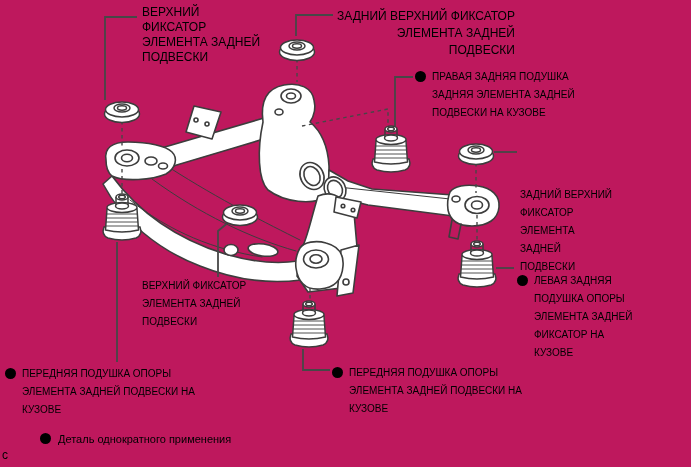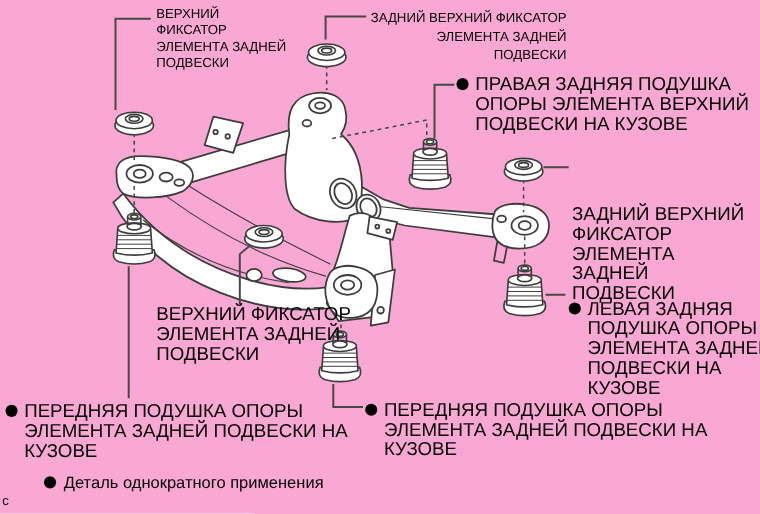--- a/index.html
+++ b/index.html
@@ -1,26 +1,26 @@
 <!DOCTYPE html>
 <html><head>
 <meta charset="utf-8">
 <style>
   html,body{margin:0;padding:0;background:#fff;}
   #canvas{
-    position:relative;width:691px;height:467px;background:#f9a8d4;
+    position:relative;width:691px;height:467px;background:#be185d;
     font-family:"Liberation Sans",sans-serif;color:#000;overflow:hidden;
   }
   #diagram-svg{position:absolute;left:0;top:0;}
   .lbl{position:absolute;font-size:12px;line-height:15px;white-space:nowrap;color:#000;}
   .lh17{line-height:17px;}
-  .lh18{font-size:17px;line-height:18px;}
+  .lh18{font-size:10px;line-height:18px;}
   .withdot{display:flex;gap:6px;}
   .dot{flex:0 0 auto;width:11px;height:11px;border-radius:50%;background:#000;margin-top:3px;}
-  .legend{position:absolute;display:flex;gap:7px;font-size:15px;line-height:15px;}
+  .legend{position:absolute;display:flex;gap:7px;font-size:11px;line-height:15px;}
   .corner{position:absolute;font-size:12px;}
 </style>
 </head>
 <body>
 
 <div id="canvas">
 
   <svg id="diagram-svg" width="691" height="467" viewBox="0 0 691 467">
     <defs>
       <g id="washer" stroke="#3d3d3d" stroke-width="1.5" fill="#fff">
@@ -142,40 +142,40 @@
   <div class="lbl lh17" style="left:337px;top:8px;text-align:right;">
     <div>ЗАДНИЙ ВЕРХНИЙ ФИКСАТОР</div>
     <div>ЭЛЕМЕНТА ЗАДНЕЙ</div>
     <div>ПОДВЕСКИ</div>
   </div>
 
   <div class="lbl lh18 withdot" style="left:415px;top:68px;">
     <span class="dot"></span>
     <div>
       <div>ПРАВАЯ ЗАДНЯЯ ПОДУШКА</div>
-      <div>ОПОРЫ ЭЛЕМЕНТА ВЕРХНИЙ</div>
+      <div>ЗАДНЯЯ ЭЛЕМЕНТА ЗАДНЕЙ</div>
       <div>ПОДВЕСКИ НА КУЗОВЕ</div>
     </div>
   </div>
 
   <div class="lbl lh18" style="left:520px;top:145px;margin-top:41px;">
     <div>ЗАДНИЙ ВЕРХНИЙ</div>
     <div>ФИКСАТОР</div>
     <div>ЭЛЕМЕНТА</div>
     <div>ЗАДНЕЙ</div>
     <div>ПОДВЕСКИ</div>
   </div>
 
   <div class="lbl lh18 withdot" style="left:517px;top:272px;justify-content:flex-end;">
     <span class="dot"></span>
     <div>
       <div>ЛЕВАЯ ЗАДНЯЯ</div>
       <div>ПОДУШКА ОПОРЫ</div>
       <div>ЭЛЕМЕНТА ЗАДНЕЙ</div>
-      <div>ПОДВЕСКИ НА</div>
+      <div>ФИКСАТОР НА</div>
       <div>КУЗОВЕ</div>
     </div>
   </div>
 
   <div class="lbl lh18" style="left:142px;top:277px;">
     <div>ВЕРХНИЙ ФИКСАТОР</div>
     <div>ЭЛЕМЕНТА ЗАДНЕЙ</div>
     <div>ПОДВЕСКИ</div>
   </div>
 

